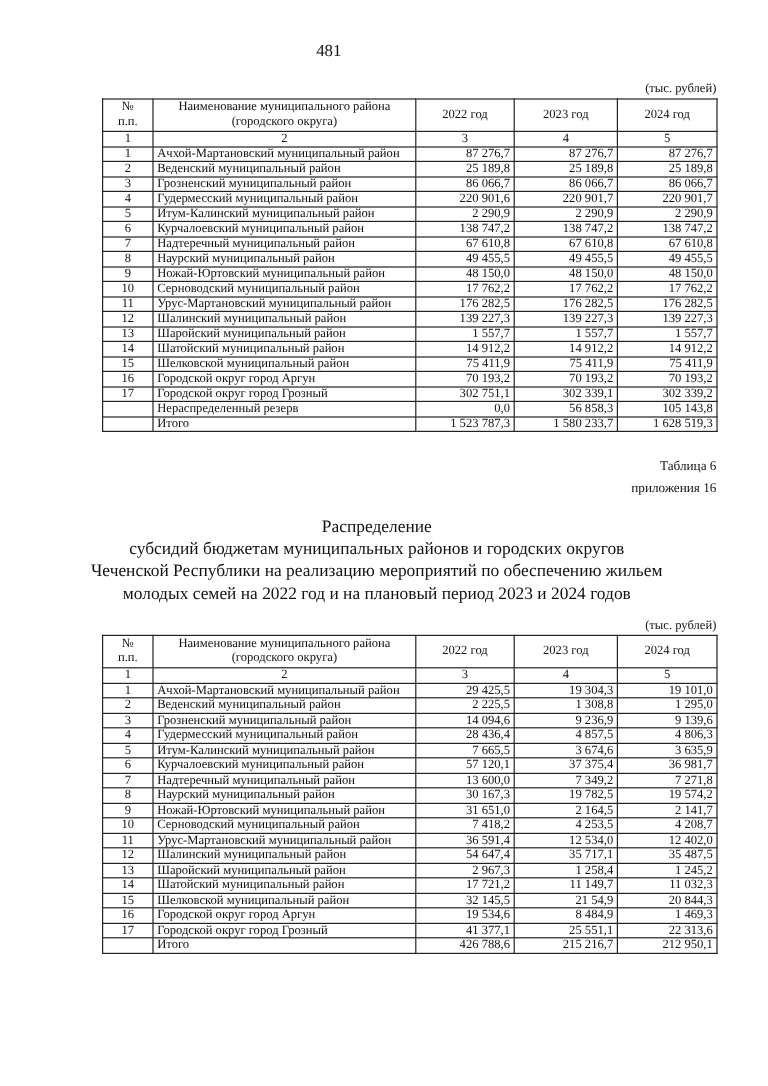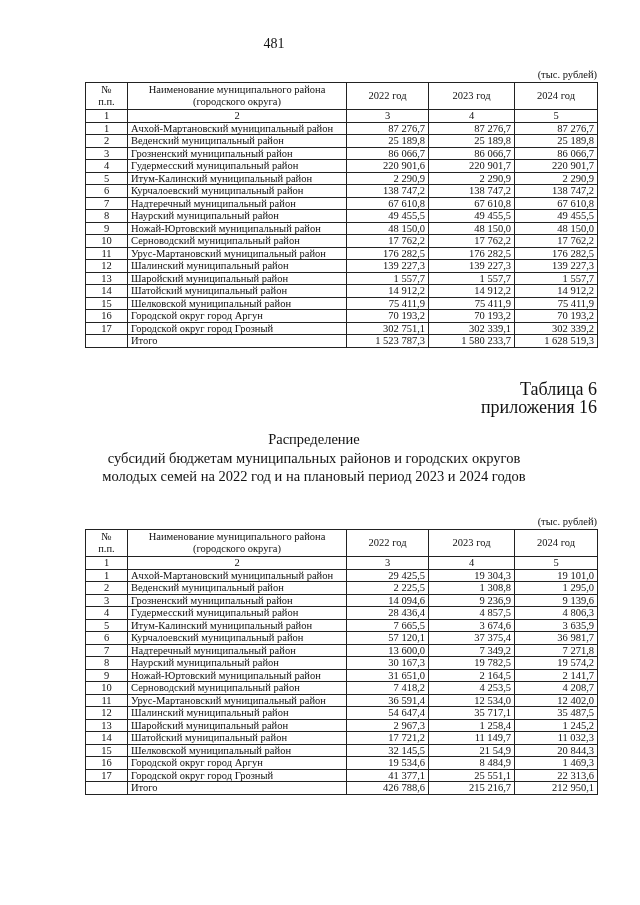--- a/index.html
+++ b/index.html
@@ -6,21 +6,21 @@
   body { width: 640px; height: 905px; position: relative; font-family: "Liberation Serif", "DejaVu Serif", serif; color: #111; }
   .page-num { position: absolute; top: 36px; left: 0; width: 548px; text-align: center; font-size: 14px; }
   .units { position: absolute; right: 43px; font-size: 10.5px; }
   table.data { position: absolute; left: 85px; width: 512px; border-collapse: collapse; font-size: 10.5px; table-layout: fixed; }
   table.data td, table.data th { border: 1px solid #222; padding: 0 3px; height: 11.5px; line-height: 11px; font-weight: normal; white-space: nowrap; overflow: hidden; }
   table.data th { height: 26px; line-height: 12px; text-align: center; vertical-align: middle; }
   table.data tr.colnums td { text-align: center; }
   td.num { text-align: right; }
   td.idx { text-align: center; }
   td.name { text-align: left; }
-  .caption-right { position: absolute; right: 43px; text-align: right; font-size: 18px; line-height: 18px; }
+  .caption-right { position: absolute; right: 43px; text-align: right; font-size: 11px; line-height: 18px; }
   .title-block { position: absolute; left: 0; width: 628px; text-align: center; font-size: 14.5px; line-height: 18.5px; }
 </style>
 </head>
 <body>
 
 <div class="page-num">481</div>
 
 <div class="units" style="top:69px;">(тыс. рублей)</div>
 <table class="data" style="top:82px;">
   <colgroup>
@@ -161,36 +161,44 @@
       </tr>
       <tr>
         <td class="idx">17</td>
         <td class="name">Городской округ город Грозный</td>
         <td class="num">302 751,1</td>
         <td class="num">302 339,1</td>
         <td class="num">302 339,2</td>
       </tr>
       <tr>
         <td class="idx"></td>
+        <td class="name">Нераспределенный резерв</td>
+        <td class="num">0,0</td>
+        <td class="num">56 858,3</td>
+        <td class="num">105 143,8</td>
+      </tr>
+      <tr>
+        <td class="idx"></td>
         <td class="name">Итого</td>
         <td class="num">1 523 787,3</td>
         <td class="num">1 580 233,7</td>
         <td class="num">1 628 519,3</td>
       </tr>
     </tbody>
 </table>
 
 <div class="caption-right" style="top:380px;">
   <div>Таблица 6</div>
   <div>приложения 16</div>
 </div>
 
 <div class="title-block" style="top:430px;">
   <div>Распределение</div>
   <div>субсидий бюджетам муниципальных районов и городских округов</div>
+  <div>Чеченской Республики на реализацию мероприятий по обеспечению жильем</div>
   <div>молодых семей на 2022 год и на плановый период 2023 и 2024 годов</div>
 </div>
 
 <div class="units" style="top:516px;">(тыс. рублей)</div>
 <table class="data" style="top:529px;">
   <colgroup>
     <col style="width:42px">
       <col style="width:219px">
       <col style="width:82px">
       <col style="width:86px">

